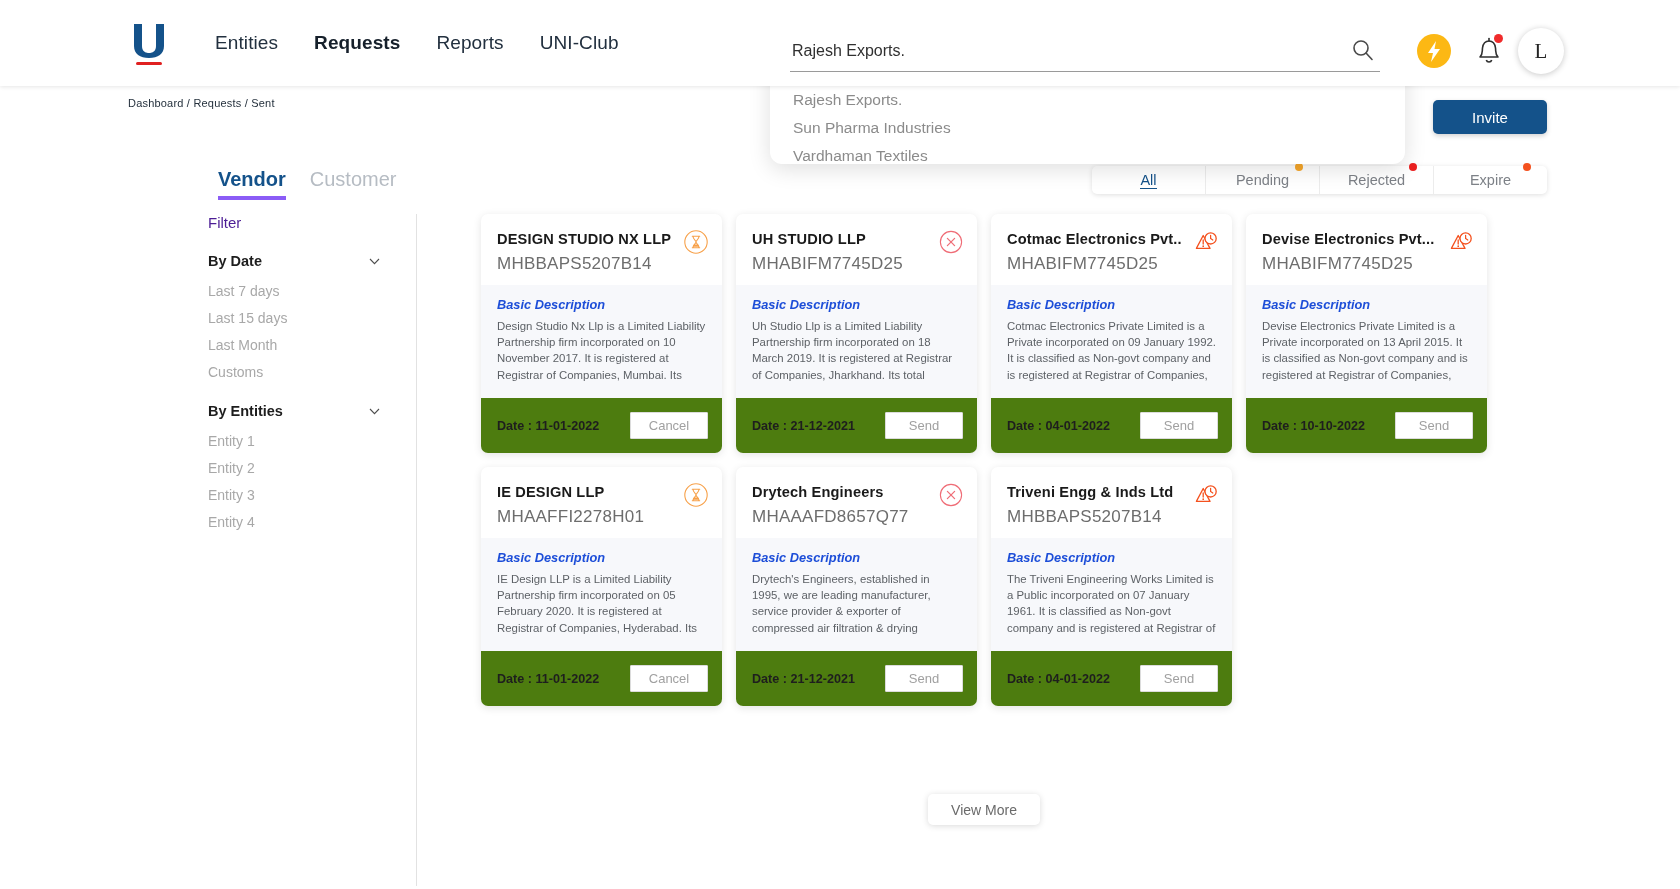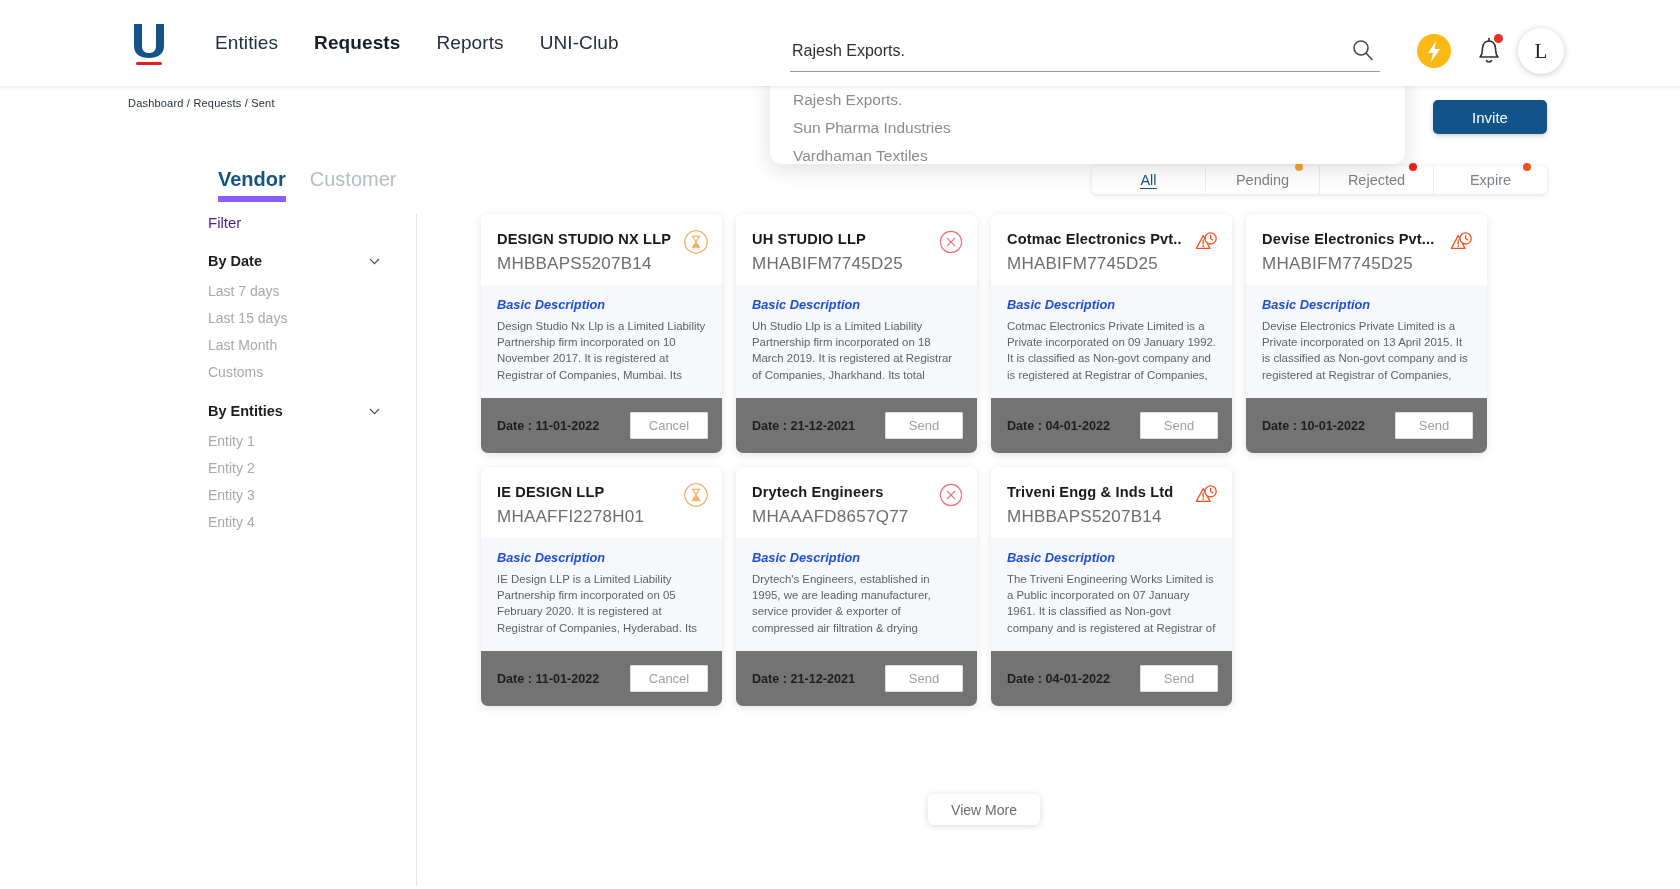--- a/index.html
+++ b/index.html
@@ -108,21 +108,21 @@
     background: #14528a; color: #fff;
     font-size: 15px; border: none; cursor: pointer;
     font-family: "Liberation Sans", sans-serif;
     box-shadow: 0 2px 5px rgba(0,0,0,0.18);
   }
 
   
   .vc-tabs { position: absolute; left: 218px; top: 168px; display: flex; gap: 24px; }
   .vc-tab { font-size: 20px; color: #b6bcc3; cursor: pointer; padding-bottom: 5px; }
   .vc-tab.active {
-    color: #14528a; font-weight: bold; border-bottom: 6px solid #8b5cf6; text-align: center;
+    color: #14528a; font-weight: bold; border-bottom: 4px solid #8b5cf6; text-align: center;
   }
 
   
   .status-tabs {
     position: absolute; left: 1092px; top: 166px;
     width: 455px; height: 28px;
     display: flex; background: #fff;
     border-radius: 5px;
     box-shadow: 0 1px 5px rgba(0,0,0,0.13);
   }
@@ -181,21 +181,21 @@
     cursor: pointer;
   }
   .card-desc-block { background: #f7f8fb; padding: 12px 16px 14px 16px; }
   .desc-head { font-size: 12.8px; font-weight: bold; color: #1d4ed8; margin-bottom: 6px; font-style: italic; }
   .desc-body {
     font-size: 11.4px; color: #5d6166; line-height: 16.2px;
     max-height: 66px; overflow: hidden;
   }
   .card-foot {
     display: flex; align-items: center; justify-content: space-between;
-    padding: 14px 14px 14px 16px; background: #737373;
+    padding: 14px 14px 14px 16px; background: #4d7c0f;
   }
   .card-date { font-size: 12.6px; font-weight: bold; color: #1e1e1e; }
   .card-action {
     width: 78px; height: 27px; border-radius: 1px;
     border: 1px solid #dcdcdc; background: #fff;
     font-size: 13px; color: #a0a0a0; cursor: pointer;
     font-family: "Liberation Sans", sans-serif;
   }
 
   
@@ -392,21 +392,21 @@
               <circle cx="10.2" cy="17.2" r=".85" fill="#f4511e"></circle>
               <circle cx="17.6" cy="9.4" r="5.6" fill="#fff" stroke="#f4511e" stroke-width="1.3"></circle>
               <path d="M17.6 6.4 v3.1 l2.2 1.5" fill="none" stroke="#f4511e" stroke-width="1.25" stroke-linecap="round"></path>
             </svg></div>
         </div>
         <div class="card-desc-block">
           <div class="desc-head">Basic Description</div>
           <div class="desc-body">Devise Electronics Private Limited is a Private incorporated on 13 April 2015. It is classified as Non-govt company and is registered at Registrar of Companies, Pune. Its authorized share capital</div>
         </div>
         <div class="card-foot">
-          <div class="card-date"><span>Date :</span> <span>10-01-2022</span></div>
+          <div class="card-date"><span>Date :</span> <span>10-10-2022</span></div>
           <button class="card-action">Send</button>
         </div>
       </div>
       <div class="card">
         <div class="card-head">
           <div class="card-name">IE DESIGN LLP</div>
           <div class="card-id">MHAAFFI2278H01</div>
           <div class="card-status-icon"><svg viewBox="0 0 26 26" width="26" height="26">
               <circle cx="13" cy="13" r="11.2" fill="none" stroke="#f7a14a" stroke-width="1.1"></circle>
               <path d="M9.3 7.2 h7.4 M9.3 18.8 h7.4 M10 7.2 c0 3.2 3 4.3 3 5.8 c0 1.5 -3 2.6 -3 5.8 M16 7.2 c0 3.2 -3 4.3 -3 5.8 c0 1.5 3 2.6 3 5.8" fill="none" stroke="#f7a14a" stroke-width="1.1" stroke-linecap="round"></path>

